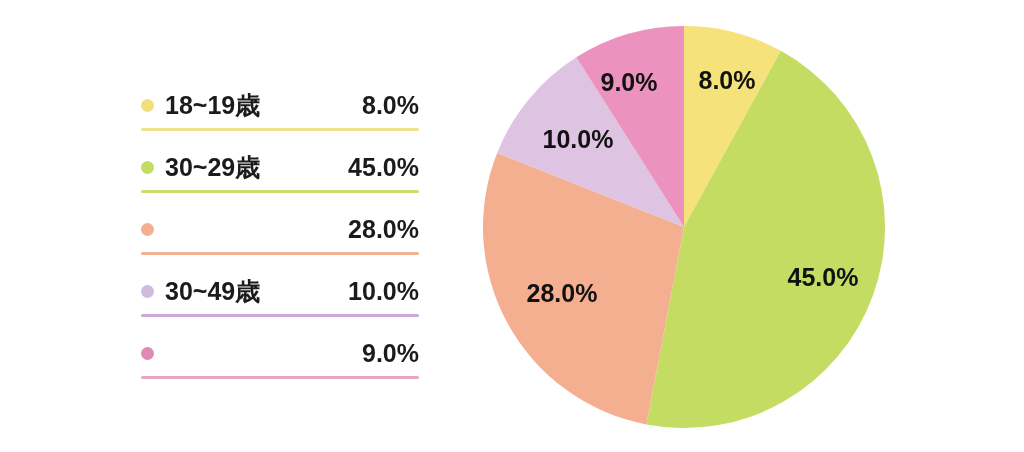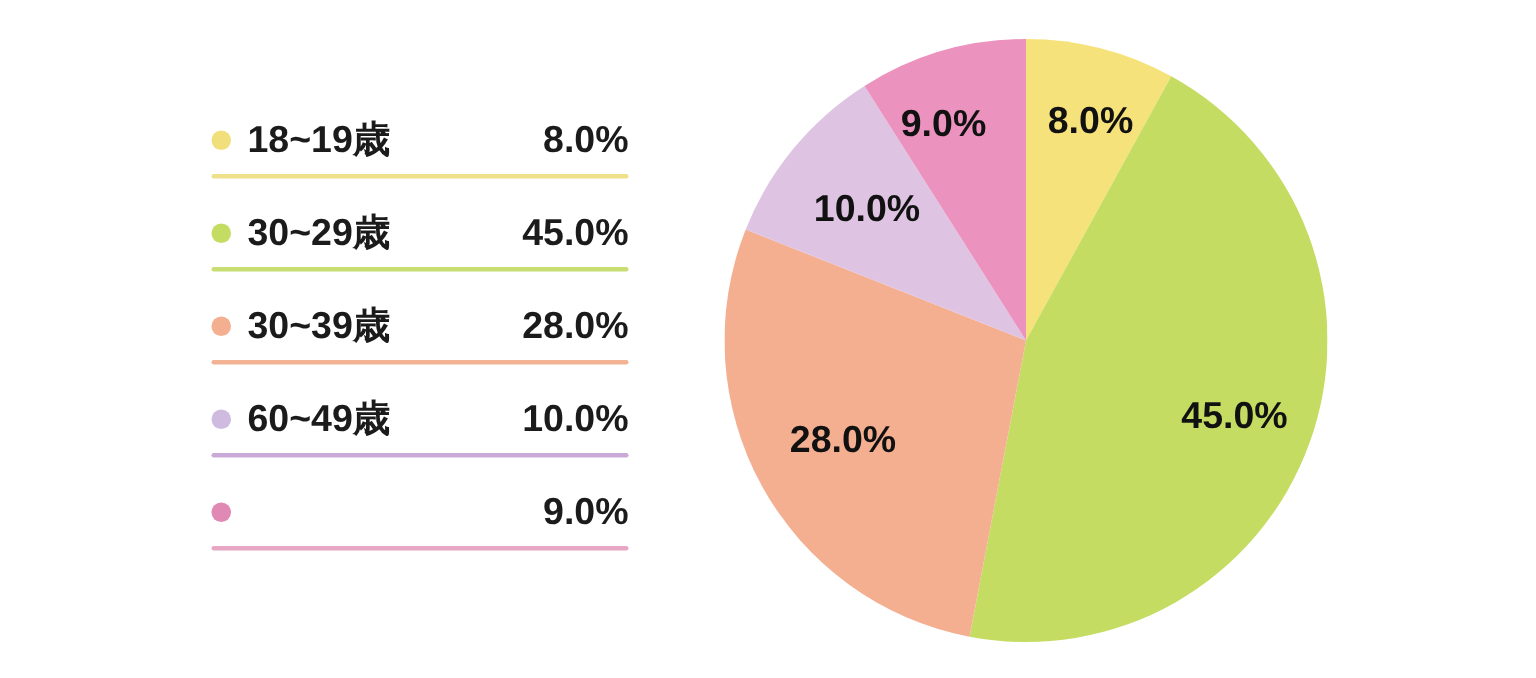--- a/index.html
+++ b/index.html
@@ -13,21 +13,21 @@
     height: 452px;
     background: #ffffff;
     overflow: hidden;
     font-family: "Liberation Sans", "DejaVu Sans", sans-serif;
   }
 
   
   #legend {
     position: absolute;
     left: 141px;
-    top: 68px;
+    top: 80px;
     width: 278px;
   }
   .legend-row {
     position: relative;
     height: 62px;
   }
   .legend-inner {
     position: absolute;
     left: 0;
     top: 8px;
@@ -111,30 +111,29 @@
         <span class="legend-dot" style="background: rgb(197, 220, 98);"></span>
         <span class="legend-label">30~29歳</span>
         <span class="legend-value">45.0%</span>
       </div>
       <div class="legend-rule" style="background: rgb(200, 222, 114);"></div>
     </div>
 
     <div class="legend-row">
       <div class="legend-inner">
         <span class="legend-dot" style="background: rgb(244, 175, 145);"></span>
-        <span class="legend-label">30~39歳</span>
         <span class="legend-value">28.0%</span>
       </div>
       <div class="legend-rule" style="background: rgb(242, 178, 148);"></div>
     </div>
 
     <div class="legend-row">
       <div class="legend-inner">
         <span class="legend-dot" style="background: rgb(207, 187, 223);"></span>
-        <span class="legend-label">60~49歳</span>
+        <span class="legend-label">30~49歳</span>
         <span class="legend-value">10.0%</span>
       </div>
       <div class="legend-rule" style="background: rgb(201, 169, 216);"></div>
     </div>
 
     <div class="legend-row">
       <div class="legend-inner">
         <span class="legend-dot" style="background: rgb(224, 137, 180);"></span>
         <span class="legend-value">9.0%</span>
       </div>

